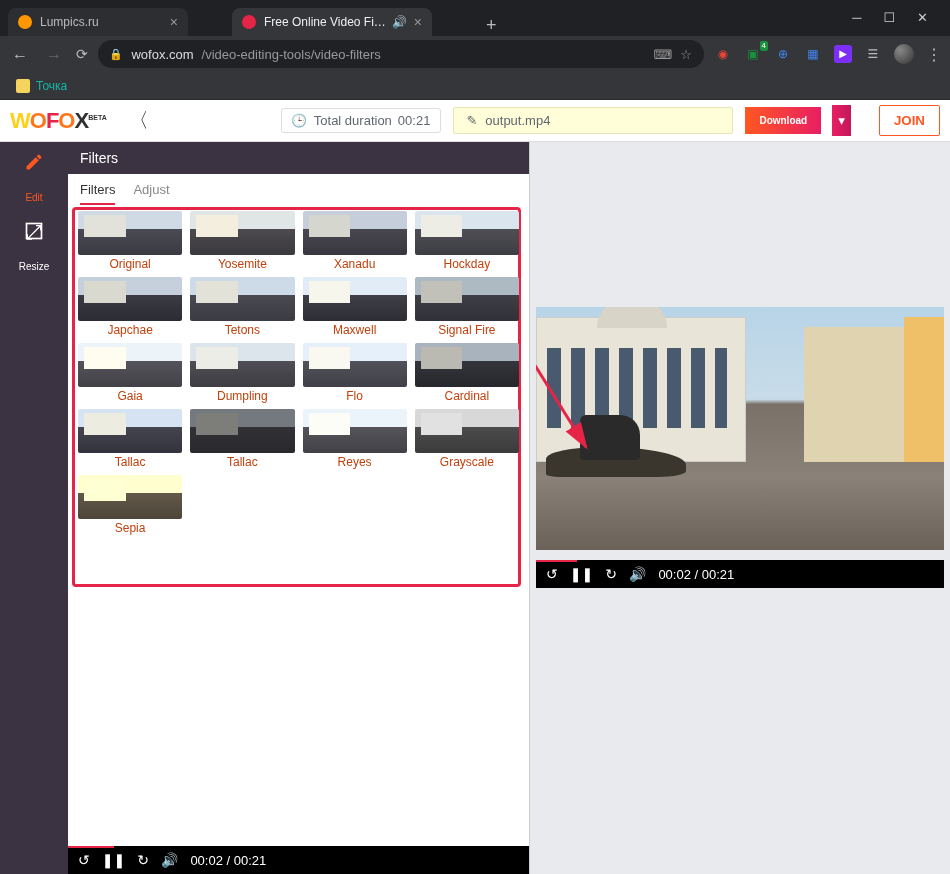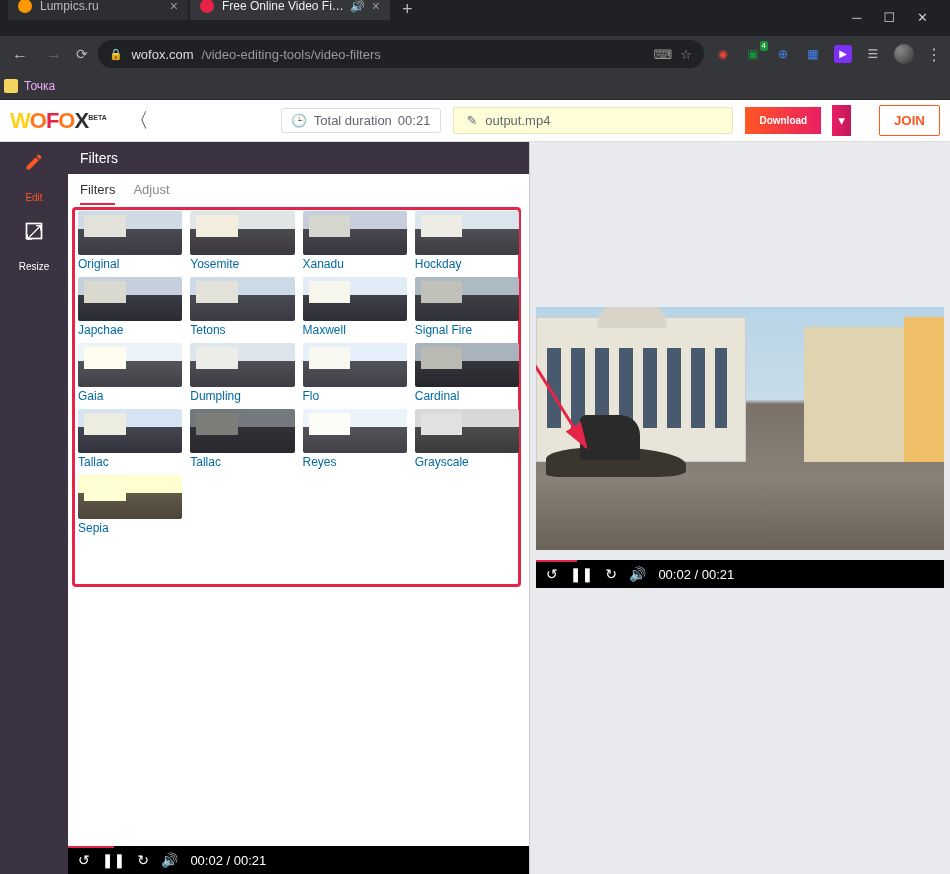--- a/index.html
+++ b/index.html
@@ -1,20 +1,20 @@
 <!DOCTYPE html>
 <html><head>
 <meta charset="utf-8">
 <style>
 * { margin: 0; padding: 0; box-sizing: border-box; font-family: Arial, sans-serif; }
 body { background: #1e1e20; color: #fff; width: 950px; height: 874px; overflow: hidden; }
 
 
 .browser-top { background: #202124; }
-.tab-strip { display: flex; align-items: flex-end; height: 36px; padding: 16px 8px; padding-top: 8px; }
+.tab-strip { display: flex; align-items: flex-end; height: 36px; padding: 0 8px; padding-top: 8px; gap: 42px; }
 .tab { display: flex; align-items: center; background: #2d2e31; border-radius: 8px 8px 0 0; padding: 0 10px; height: 28px; margin-right: 2px; font-size: 12px; color: #bbb; min-width: 180px; max-width: 200px; position: relative; }
 .tab.active { background: #35363a; color: #eee; }
 .tab .favicon { width: 14px; height: 14px; border-radius: 50%; margin-right: 8px; flex: none; }
 .tab .title { flex: 1; overflow: hidden; white-space: nowrap; text-overflow: ellipsis; }
 .tab .close { margin-left: 6px; color: #999; font-size: 14px; cursor: pointer; }
 .tab .sound { margin-left: 6px; font-size: 12px; }
 .new-tab { color: #bbb; font-size: 18px; padding: 0 10px; cursor: pointer; }
 .win-controls { margin-left: auto; display: flex; gap: 22px; padding: 0 14px; color: #ccc; font-size: 13px; align-self: flex-start; padding-top: 2px; }
 
 .addr-row { display: flex; align-items: center; background: #35363a; height: 36px; padding: 0 8px; gap: 10px; }
@@ -24,21 +24,21 @@
 .url-bar { flex: 1; background: #202124; border-radius: 14px; height: 28px; display: flex; align-items: center; padding: 0 12px; gap: 8px; color: #999; font-size: 13px; }
 .url-bar .lock { font-size: 11px; }
 .url-bar .host { color: #ddd; }
 .ext-icons { display: flex; align-items: center; gap: 12px; }
 .ext-icon { width: 18px; height: 18px; display: flex; align-items: center; justify-content: center; font-size: 12px; cursor: pointer; }
 .badge-box { position: relative; }
 .badge { position: absolute; top: -4px; right: -6px; background: #1a8f3c; color: #fff; font-size: 8px; border-radius: 2px; padding: 0 2px; line-height: 10px; }
 .avatar { width: 20px; height: 20px; border-radius: 50%; background: radial-gradient(circle at 30% 30%, #888, #333); }
 .menu-dots { color: #bbb; font-size: 16px; cursor: pointer; }
 
-.bookmarks { display: flex; align-items: center; background: #35363a; height: 28px; padding: 0 4px; font-size: 12px; color: #f0abfc; border-bottom: 1px solid #2a2b2e; gap: 6px; }
+.bookmarks { display: flex; align-items: center; background: #35363a; height: 28px; padding: 0 16px; font-size: 12px; color: #14b8a6; border-bottom: 1px solid #2a2b2e; gap: 6px; }
 .bookmarks .bm-icon { width: 14px; height: 14px; background: #f4d35e; border-radius: 2px; }
 
 
 .app { display: flex; flex-direction: column; height: calc(874px - 100px); background: #e8eaed; }
 .app-header { display: flex; align-items: center; height: 42px; background: #fff; border-bottom: 1px solid #ddd; padding: 0 10px; gap: 12px; }
 .logo { font-weight: 900; font-size: 22px; letter-spacing: -1px; }
 .logo .w { color: #ffd018; }
 .logo .o { color: #ff7518; }
 .logo .f { color: #e52447; }
 .logo .x { color: #303030; }
@@ -61,21 +61,21 @@
 .panel-title { background: #3b3341; color: #fff; padding: 8px 12px; font-size: 14px; }
 .tabs-row { display: flex; gap: 18px; padding: 8px 12px 0; font-size: 13px; color: #888; }
 .tabs-row .tab-btn { cursor: pointer; padding-bottom: 6px; }
 .tabs-row .tab-btn.active { color: #333; border-bottom: 2px solid #e52447; }
 
 .filters-grid-wrap { position: relative; padding: 6px 10px; flex: 1; }
 .red-box { position: absolute; top: 2px; left: 4px; right: 8px; height: 380px; border: 3px solid #e52447; border-radius: 4px; pointer-events: none; }
 .filters-grid { display: grid; grid-template-columns: repeat(4, 1fr); gap: 6px 8px; }
 .filter-item { cursor: pointer; }
 .filter-thumb { width: 100%; height: 44px; border-radius: 2px; }
-.filter-label { font-size: 12px; color: #0369a1; margin-top: 2px; }
+.filter-label { font-size: 12px; color: #c2410c; margin-top: 2px; text-align: center; }
 
 .playback-bar { background: #000; color: #fff; display: flex; align-items: center; padding: 6px 10px; gap: 12px; font-size: 13px; font-family: monospace; position: relative; }
 .playback-bar .prog { position: absolute; top: 0; left: 0; width: 10%; height: 2px; background: #e52447; }
 .pb-icon { cursor: pointer; font-size: 14px; }
 
 .preview-area { flex: 1; background: #e8eaed; display: flex; flex-direction: column; }
 .preview-spacer-top { height: 165px; }
 .preview-video { margin: 0 6px; position: relative; }
 .video-frame { width: 100%; height: 243px; background: linear-gradient(180deg, #b8d4e8 0%, #c8dce8 38%, #7a7268 40%, #8a8278 70%, #6a6258 100%); position: relative; overflow: hidden; }
 .building-l { position: absolute; left: 0; top: 10px; width: 210px; height: 145px; background: #e8e4d8; border: 1px solid #ccc; }

